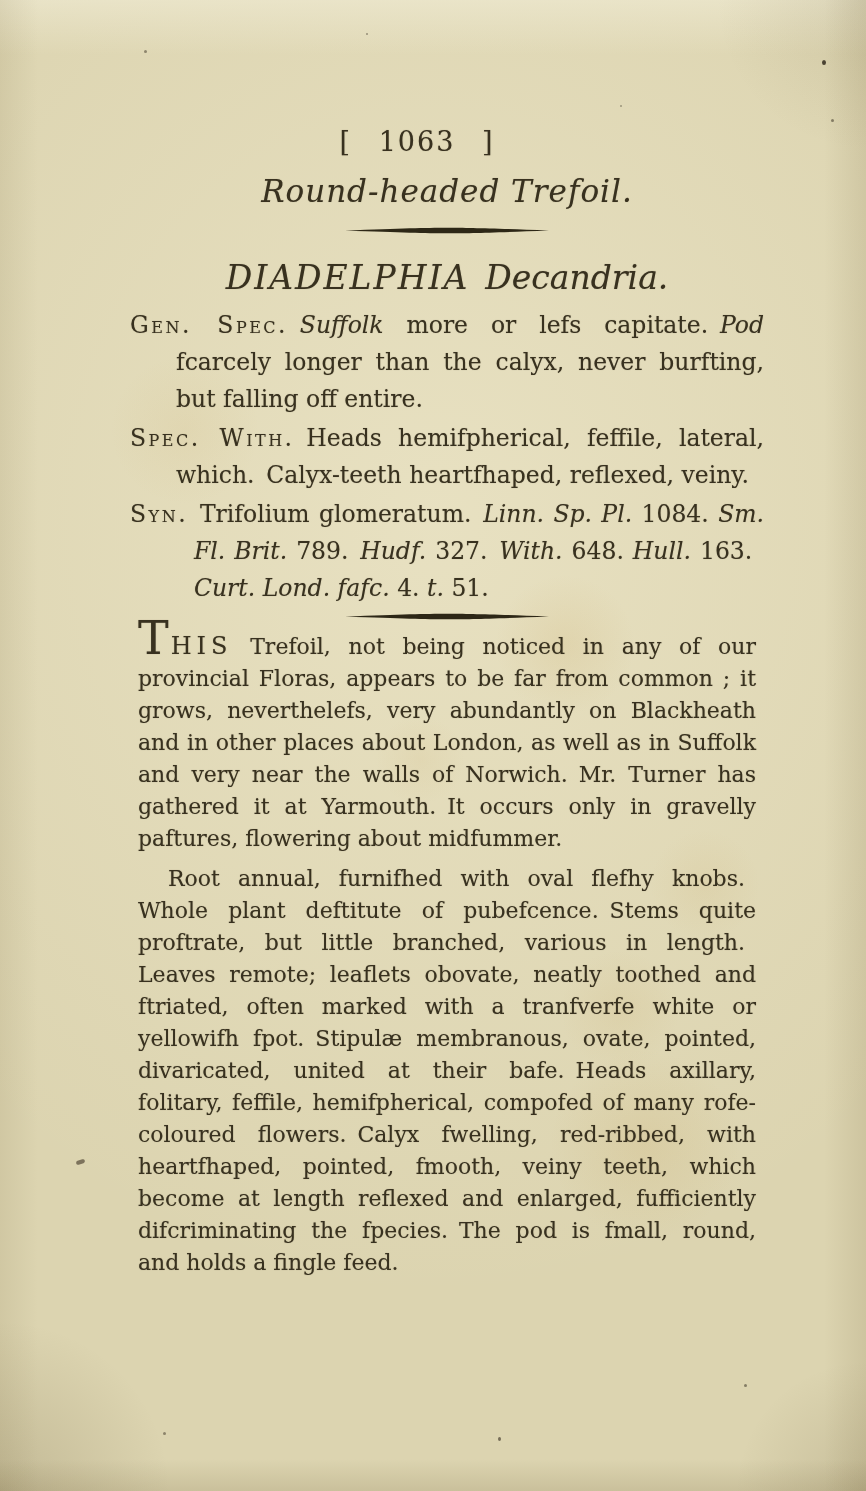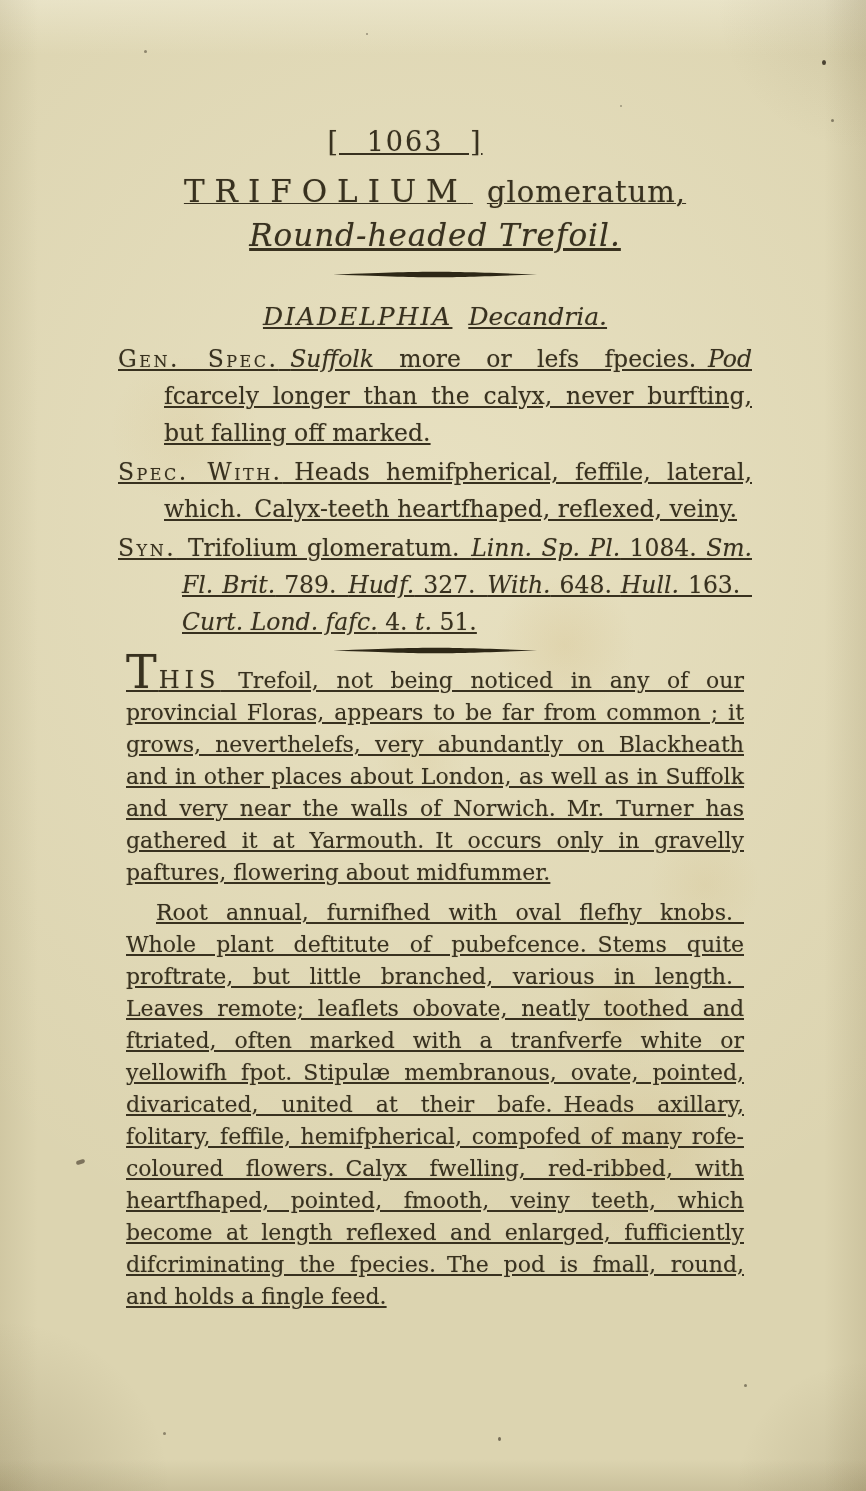--- a/index.html
+++ b/index.html
@@ -36,39 +36,38 @@
       radial-gradient(circle 70px at 565px 645px, rgba(190,150,70,0.13), rgba(190,150,70,0) 100%),
       radial-gradient(circle 95px at 645px 1145px, rgba(190,150,70,0.14), rgba(190,150,70,0) 100%),
       radial-gradient(circle 60px at 620px 1010px, rgba(190,150,70,0.10), rgba(190,150,70,0) 100%),
       radial-gradient(circle 75px at 185px 430px, rgba(190,150,70,0.08), rgba(190,150,70,0) 100%),
       radial-gradient(circle 55px at 705px 885px, rgba(190,150,70,0.09), rgba(190,150,70,0) 100%),
       radial-gradient(circle 45px at 420px 760px, rgba(190,150,70,0.08), rgba(190,150,70,0) 100%);
   }
   .speck{position:absolute;border-radius:50%;background:#4a4232;pointer-events:none;}
 
   .content{
-    position:absolute;left:118px;top:126px;width:634px;
+    position:absolute;left:130px;top:126px;width:634px;
     text-shadow:0 0 1px rgba(56,49,31,0.35);
-    text-decoration:underline;
   }
 
   .page-number{
     text-align:center;font-size:27px;letter-spacing:2px;word-spacing:16px;
     margin:0 60px 16px 0;
   }
   .title-line{text-align:center;margin:0 0 8px 0;white-space:nowrap;}
   .genus{font-size:31px;letter-spacing:10px;}
   .species{font-size:29px;letter-spacing:1px;margin-left:14px;}
   .subtitle{
     text-align:center;font-style:italic;font-size:31px;letter-spacing:1px;
     margin:0 0 18px 0;
   }
   .rule-wrap{text-align:center;margin:0 0 24px 0;line-height:0;}
   .rule-wrap.second{margin:6px 0 10px 0;}
-  .classification{text-align:center;font-size:25px;font-style:italic;margin:0 0 10px 0;}
+  .classification{text-align:center;font-size:33px;font-style:italic;margin:0 0 10px 0;}
   .class-name{letter-spacing:2px;}
   .order-name{margin-left:16px;}
 
   .entry{
     font-size:23.5px;line-height:37px;text-align:justify;margin:0 0 2px 0;
   }
   .entry.hang46{padding-left:46px;text-indent:-46px;}
   .entry.hang64{padding-left:64px;text-indent:-64px;}
   .entry.tcum{padding-left:64px;text-indent:-32px;margin-top:3px;}
 
@@ -98,38 +97,34 @@
   <div class="speck" style="left:76px;top:1160px;width:9px;height:4px;border-radius:2px;background:#7d735c;transform:rotate(-18deg);"></div>
   <div class="speck" style="left:498px;top:1437px;width:3px;height:4px;opacity:.7;"></div>
   <div class="speck" style="left:163px;top:1432px;width:3px;height:3px;opacity:.55;"></div>
   <div class="speck" style="left:744px;top:1384px;width:3px;height:3px;opacity:.6;"></div>
   <div class="speck" style="left:620px;top:105px;width:2px;height:2px;opacity:.45;"></div>
 
   <div class="content">
 
     <div class="page-number">[ 1063 ]</div>
 
-    <div class="title-line">
-      <span class="genus">TRIFOLIUM</span>
-      <span class="species">glomeratum,</span>
-    </div>
 
     <div class="subtitle">Round-headed Trefoil.</div>
 
     <div class="rule-wrap">
       <svg width="204" height="7" viewBox="0 0 204 7" aria-hidden="true">
         <path d="M0,3.5 C58,1.3 80,0.7 102,0.7 C124,0.7 146,1.3 204,3.5 C146,5.7 124,6.3 102,6.3 C80,6.3 58,5.7 0,3.5 Z" fill="#2d2716"></path>
       </svg>
     </div>
 
     <div class="classification">
       <span class="class-name">DIADELPHIA</span><span class="order-name">Decandria.</span>
     </div>
 
-    <p class="entry hang46"><span class="run-sc">Gen. Spec.</span><span> </span><span class="run-i">Suffolk</span><span> more or lefs fpecies. </span><span class="run-i">Pod</span><span> fcarcely longer than the calyx, never burfting, but falling off marked.</span></p>
+    <p class="entry hang46"><span class="run-sc">Gen. Spec.</span><span> </span><span class="run-i">Suffolk</span><span> more or lefs capitate. </span><span class="run-i">Pod</span><span> fcarcely longer than the calyx, never burfting, but falling off entire.</span></p>
 
     <p class="entry hang46"><span class="run-sc">Spec. With.</span><span> Heads hemifpherical, feffile, lateral, which. Calyx-teeth heartfhaped, reflexed, veiny.</span></p>
 
     <p class="entry hang64"><span class="run-sc">Syn.</span><span> Trifolium glomeratum. </span><span class="run-i">Linn. Sp. Pl.</span><span> 1084. </span><span class="run-i">Sm. Fl. Brit.</span><span> 789. </span><span class="run-i">Hudf.</span><span> 327. </span><span class="run-i">With.</span><span> 648. </span><span class="run-i">Hull.</span><span> 163. </span><span class="run-i">Curt. Lond. fafc.</span><span> 4. </span><span class="run-i">t.</span><span> 51.</span></p>
 
 
     <div class="rule-wrap second">
       <svg width="204" height="7" viewBox="0 0 204 7" aria-hidden="true">
         <path d="M0,3.5 C58,1.3 80,0.7 102,0.7 C124,0.7 146,1.3 204,3.5 C146,5.7 124,6.3 102,6.3 C80,6.3 58,5.7 0,3.5 Z" fill="#2d2716"></path>
       </svg>

